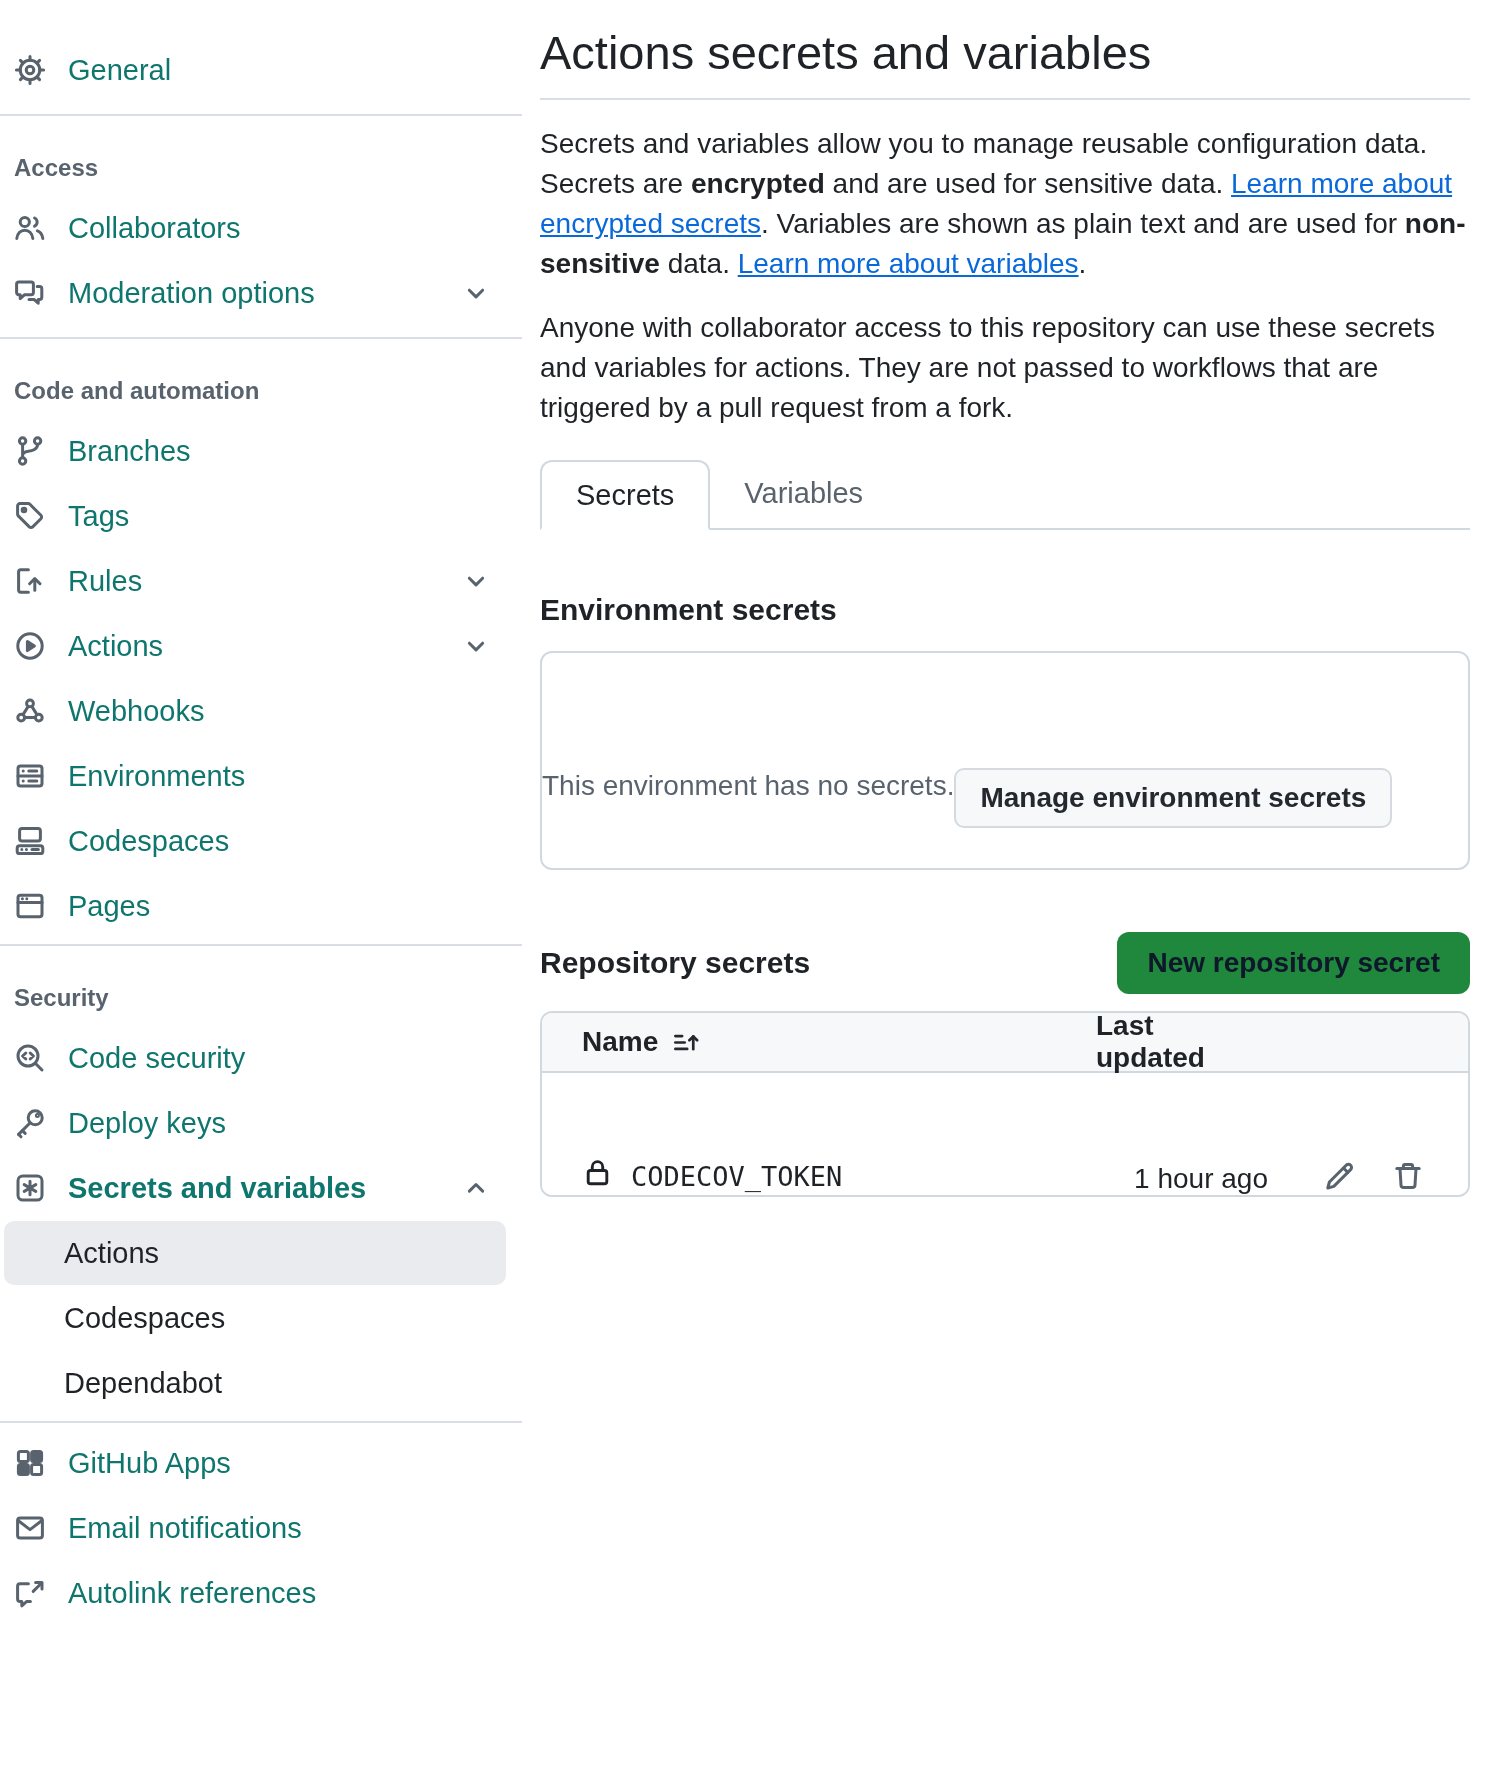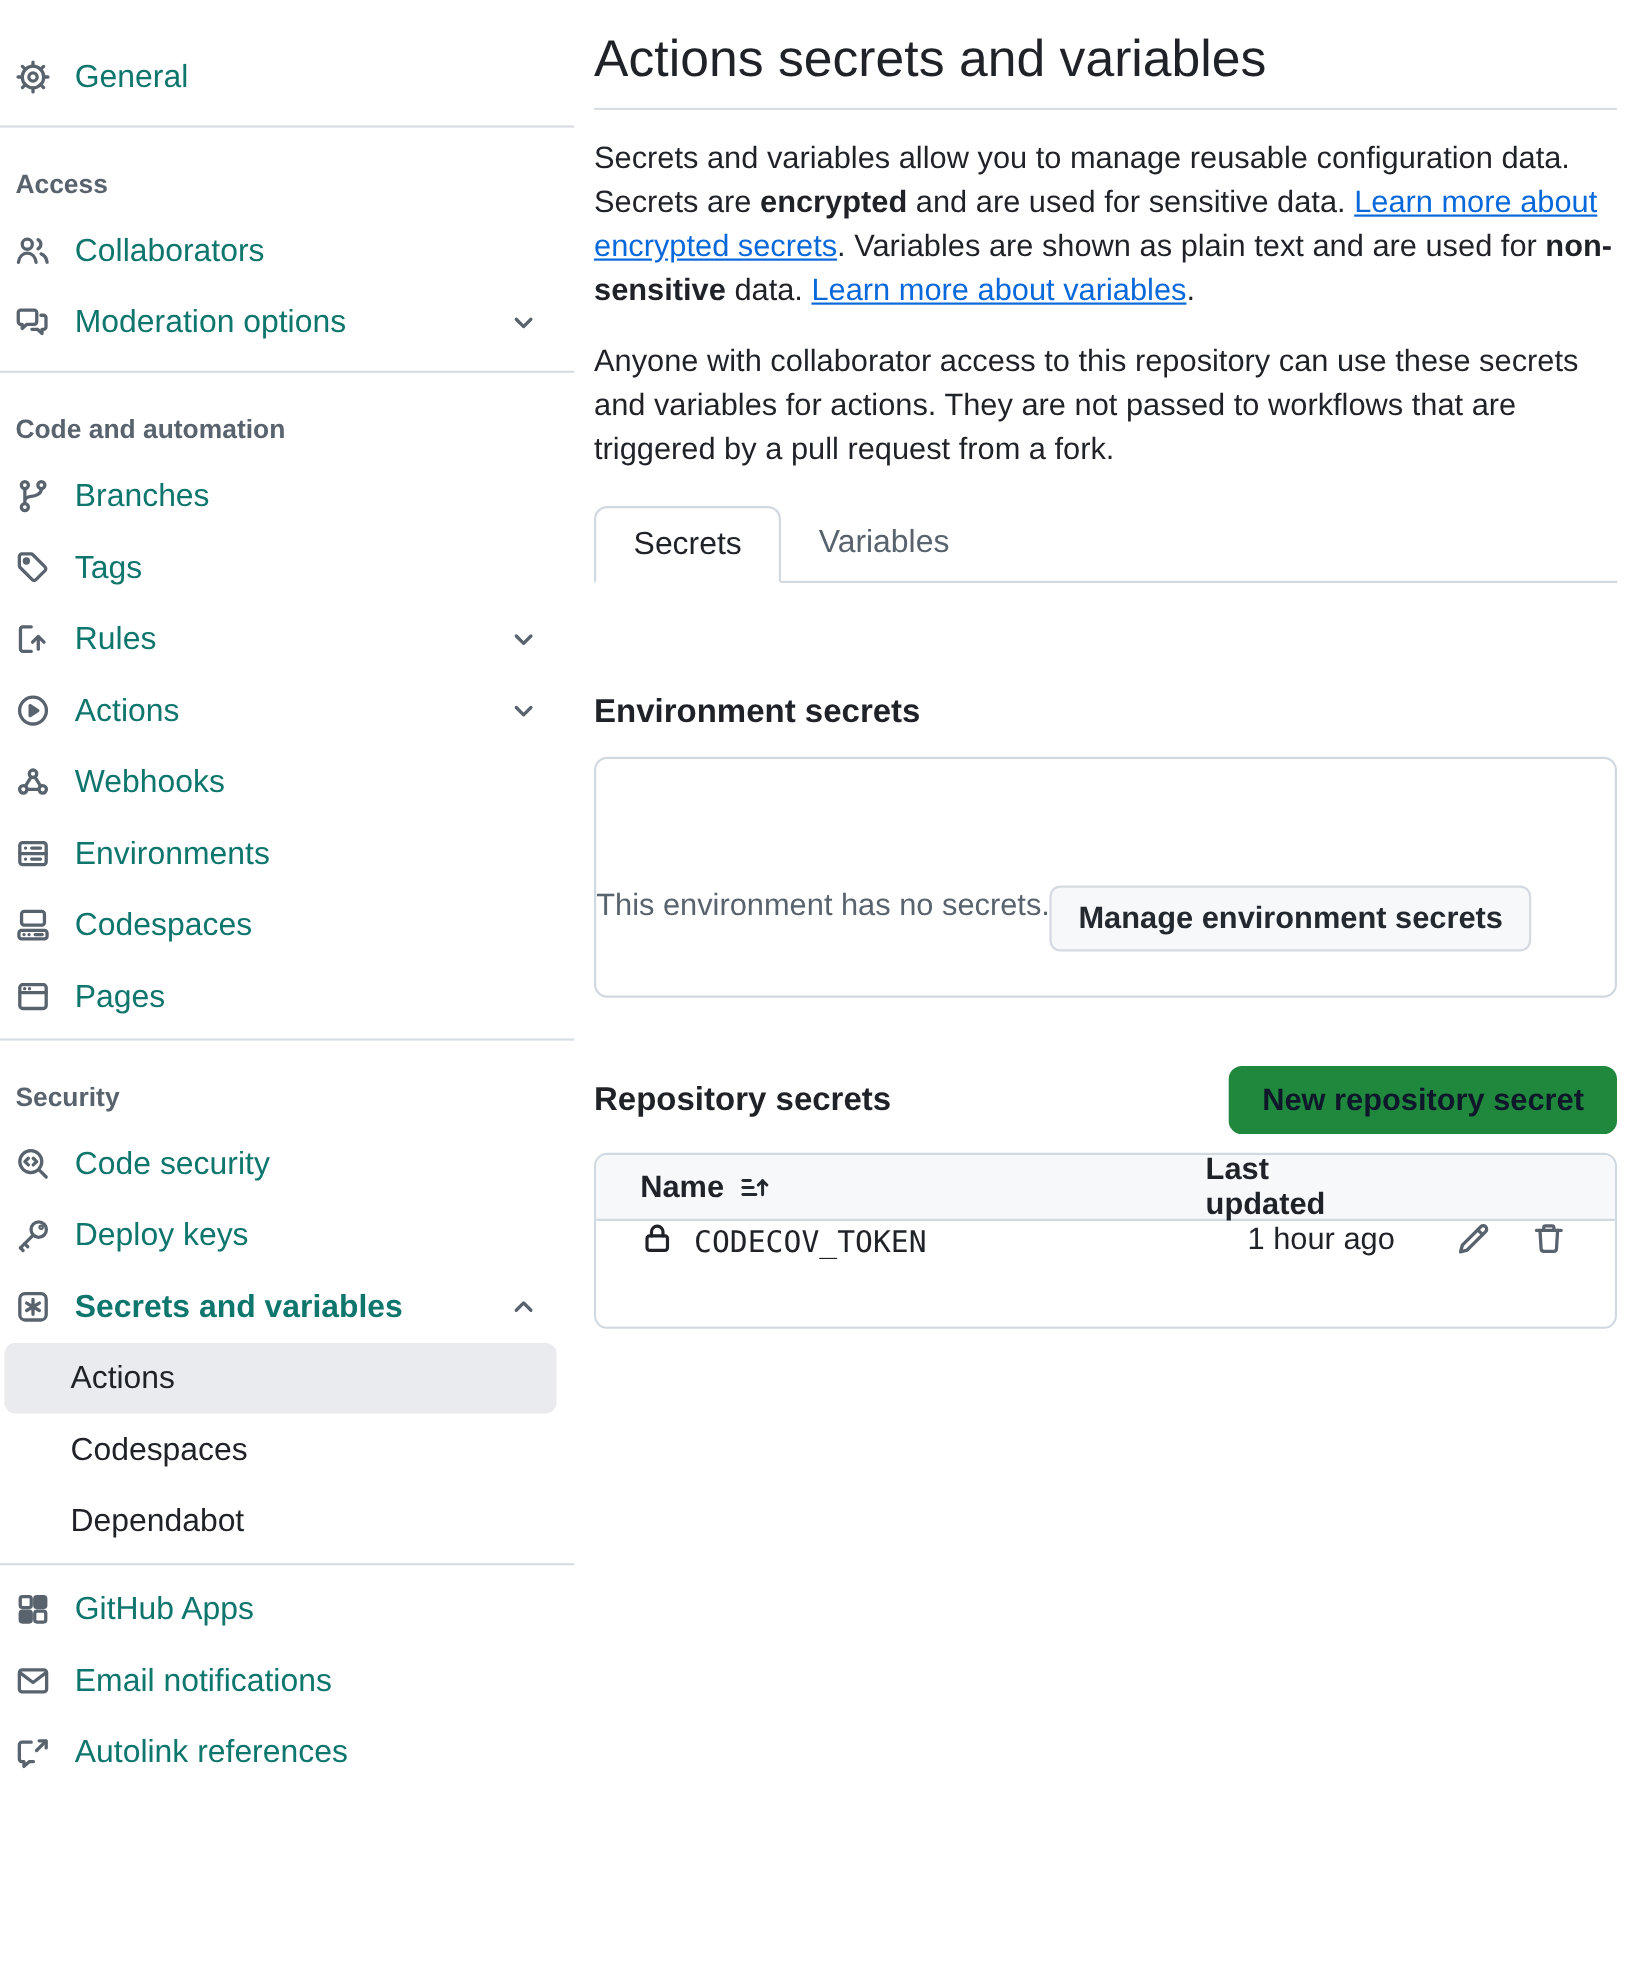--- a/index.html
+++ b/index.html
@@ -41,21 +41,21 @@
   .tab {
     height:70px; display:flex; align-items:center; padding:16px 34px;
     font-size:29px; cursor:pointer;
   }
   .tab.active {
     background:#fff; border:2px solid #d1d9e0; border-bottom:2px solid #ffffff;
     border-radius:12px 12px 0 0; margin-bottom:-2px; color:#1f2328;
   }
   .tab.inactive { color:#59636e; }
   .h2 { font-size:30px; font-weight:700; color:#1f2328; margin:0; }
-  .env-heading { margin-top:100px; }
+  .env-heading { margin-top:63px; }
   .blankslate {
     margin-top:24px; border:2px solid #d1d9e0; border-radius:12px; height:219px;
     display:flex; flex-direction:row; align-items:center; padding-top:50px;
   }
   .blankslate-text { font-size:28px; color:#59636e; }
   .btn {
     display:inline-flex; align-items:center; justify-content:center;
     font-size:28px; font-weight:700; border-radius:10px; cursor:pointer;
     font-family:"Liberation Sans","DejaVu Sans",sans-serif;
   }
@@ -63,21 +63,21 @@
     margin-top:24px; height:60px; padding:0 24px;
     background:#f6f8fa; border:2px solid #d5dae0; color:#24292f;
   }
   .repo-header { margin-top:62px; display:flex; align-items:center; justify-content:space-between; }
   .btn-primary { height:62px; padding:0 30px; background:#1f883d; border:none; color:#0f172a; border-radius:12px; }
   .secrets-table { margin-top:17px; border:2px solid #d1d9e0; border-radius:12px; overflow:hidden; }
   .t-header {
     display:flex; align-items:center; height:60px; background:#f6f8fa;
     border-bottom:2px solid #d1d9e0; font-size:28px; font-weight:700; color:#1f2328;
   }
-  .t-row { display:flex; align-items:flex-start; height:96px; background:#ffffff; font-size:28px; }
+  .t-row { display:flex; align-items:flex-end; height:122px; background:#ffffff; font-size:28px; }
   .cell-name { flex:1 1 auto; display:flex; align-items:center; padding-left:40px; min-width:0; }
   .cell-updated { flex:0 0 172px; }
   .t-header .cell-updated { text-align:left; }
   .t-row .cell-updated { text-align:right; color:#1f2328; }
   .cell-actions { flex:0 0 200px; display:flex; justify-content:flex-end; align-items:center; gap:36px; padding-right:44px; }
   .sort-icon { margin-left:14px; display:flex; }
   .secret-name {
     font-family:"DejaVu Sans Mono","Liberation Mono",monospace;
     font-size:27px; color:#1f2328; margin-left:18px;
   }

